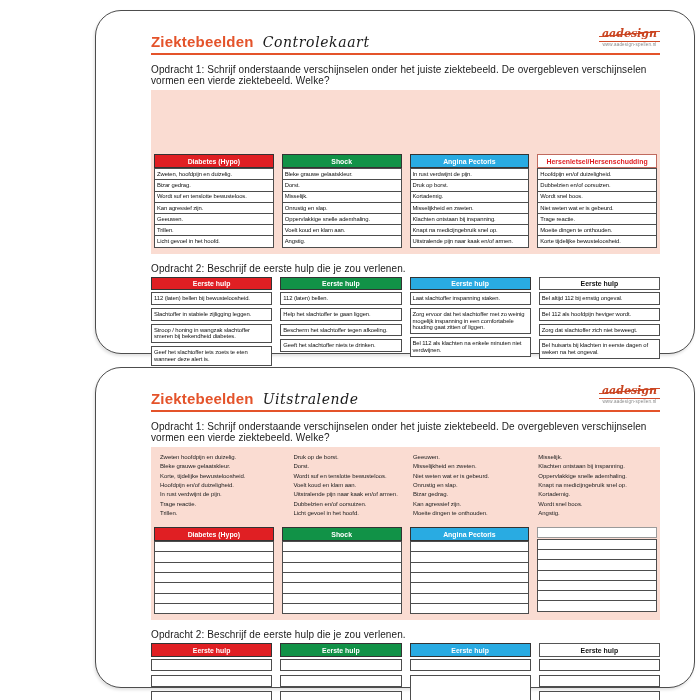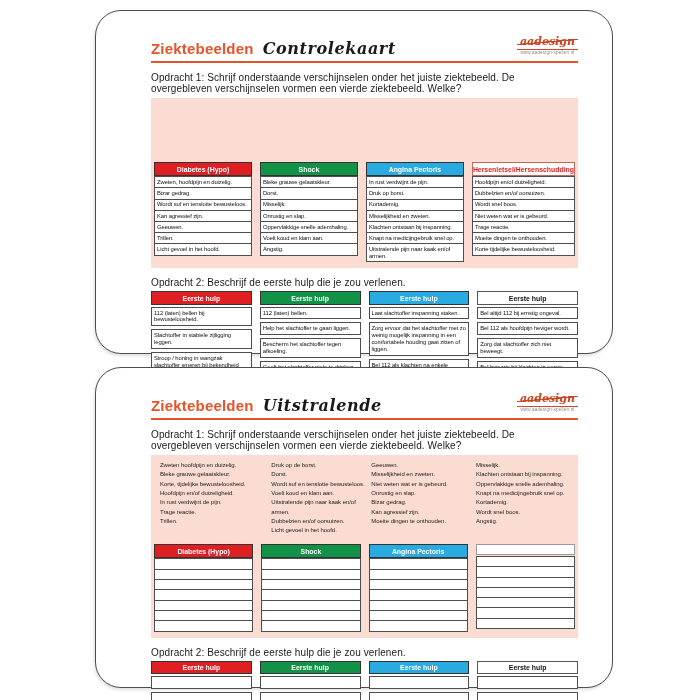--- a/index.html
+++ b/index.html
@@ -1,29 +1,29 @@
 <!DOCTYPE html>
 <html><head>
 <meta charset="utf-8">
 <style>
   html,body{margin:0;padding:0;background:#ffffff;}
   body{width:700px;height:700px;position:relative;font-family:"Liberation Sans",sans-serif;overflow:hidden;}
 
-  .card{position:absolute;left:95px;width:518px;background:#fff;border:1.6px solid #4d4d4d;
+  .card{position:absolute;left:95px;width:600px;background:#fff;border:1.6px solid #4d4d4d;
         border-radius:26px;box-shadow:-1px 2px 3px rgba(0,0,0,0.12);box-sizing:border-box;}
   #card1{top:10px;height:344px;}
   #card2{top:367px;height:321px;}
   .card-inner{padding:13px 34px 0 55px;}
 
   .card-head{display:flex;justify-content:space-between;align-items:flex-end;}
   .titles{display:flex;align-items:baseline;gap:9px;}
   .title{color:#e4532a;font-size:15px;font-weight:bold;letter-spacing:0.2px;}
-  .subtitle{color:#1a1a1a;font-size:16px;font-weight:bold;font-style:italic;
+  .subtitle{color:#1a1a1a;font-size:14px;font-weight:normal;font-style:italic;
             font-family:"DejaVu Serif",serif;letter-spacing:0.6px;}
-  .logo{text-align:center;line-height:1;padding-bottom:2px;margin-top:8px;}
+  .logo{text-align:center;line-height:1;padding-bottom:2px;}
   .logo-text{display:inline-block;color:#c8431f;font:italic bold 11px "DejaVu Serif",serif;
              border-bottom:1.6px solid #d14a28;padding:0 3px 1px 3px;
              background:linear-gradient(175deg,transparent 46%,#d14a28 47%,#d14a28 53%,transparent 54%);}
   .logo-url{font-size:4.5px;color:#888;margin-top:1px;letter-spacing:0.2px;}
 
   .rule{height:2.6px;background:#e4532a;margin-top:3px;}
 
   .opdracht{font-size:10px;color:#1a1a1a;margin-top:9px;letter-spacing:0.1px;}
 
   .pink{background:#fadcd2;margin-top:4px;box-sizing:border-box;padding:4px 3px 6px 3px;}

